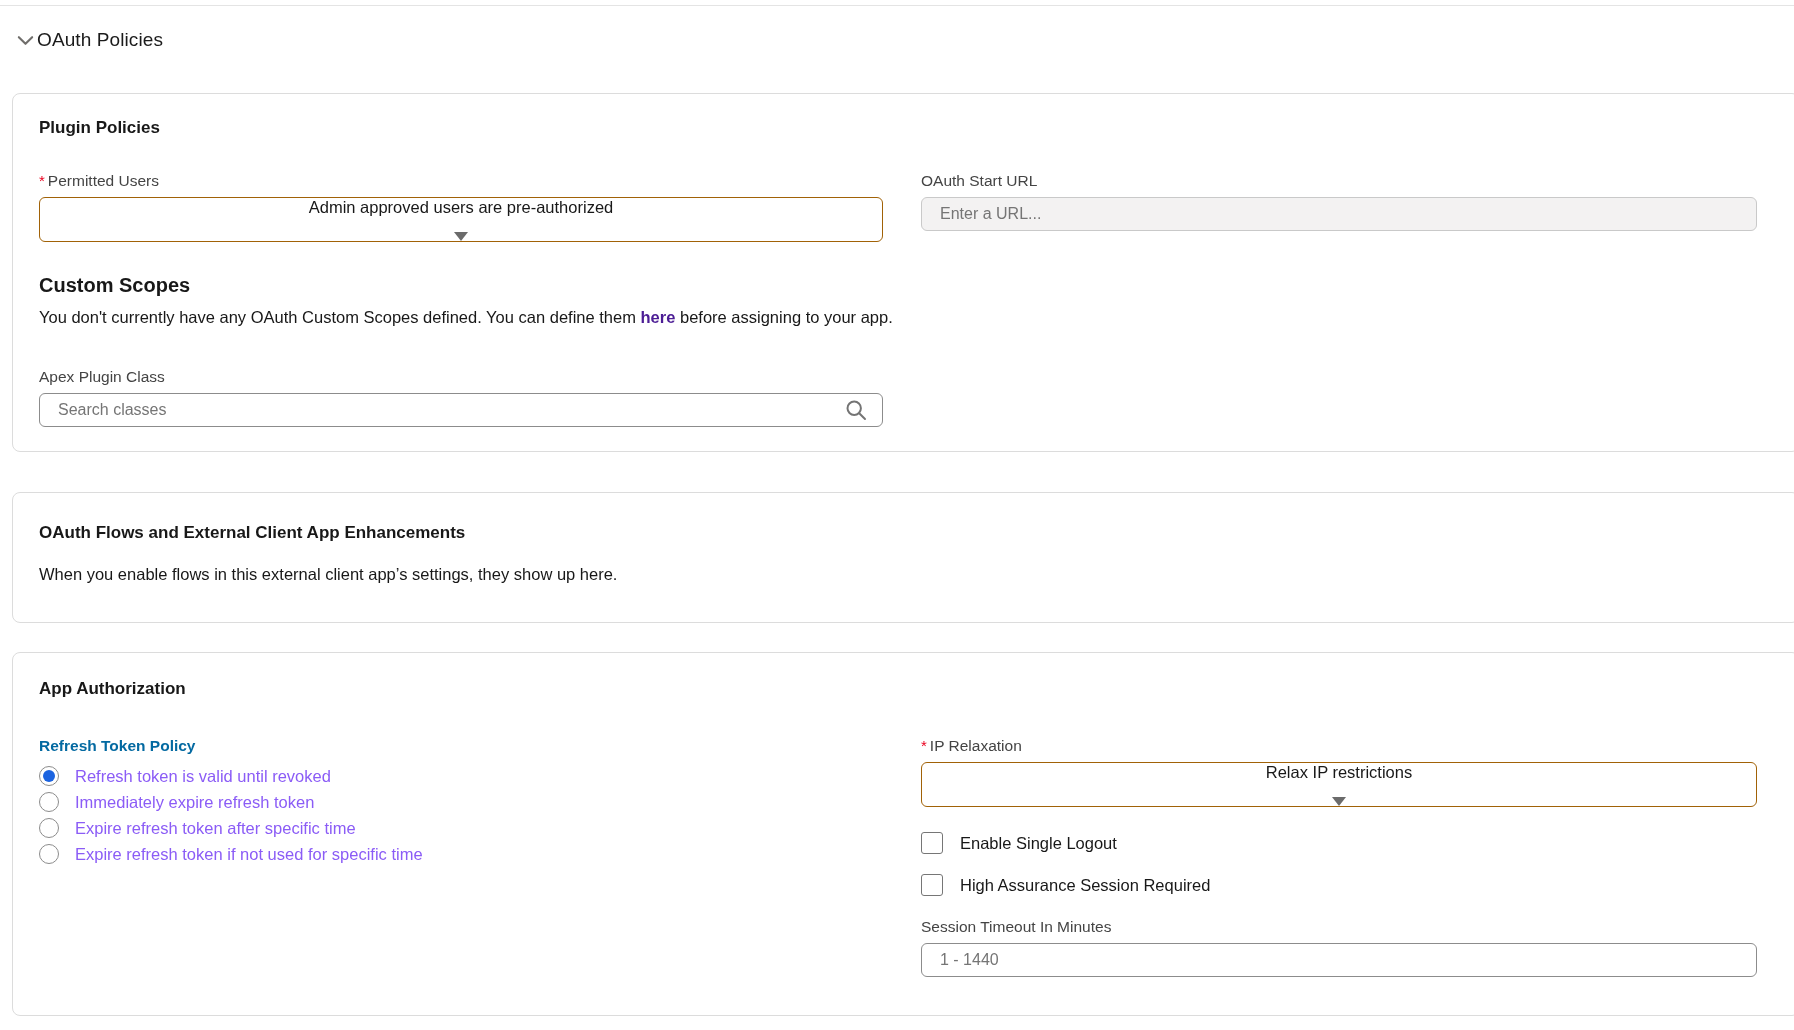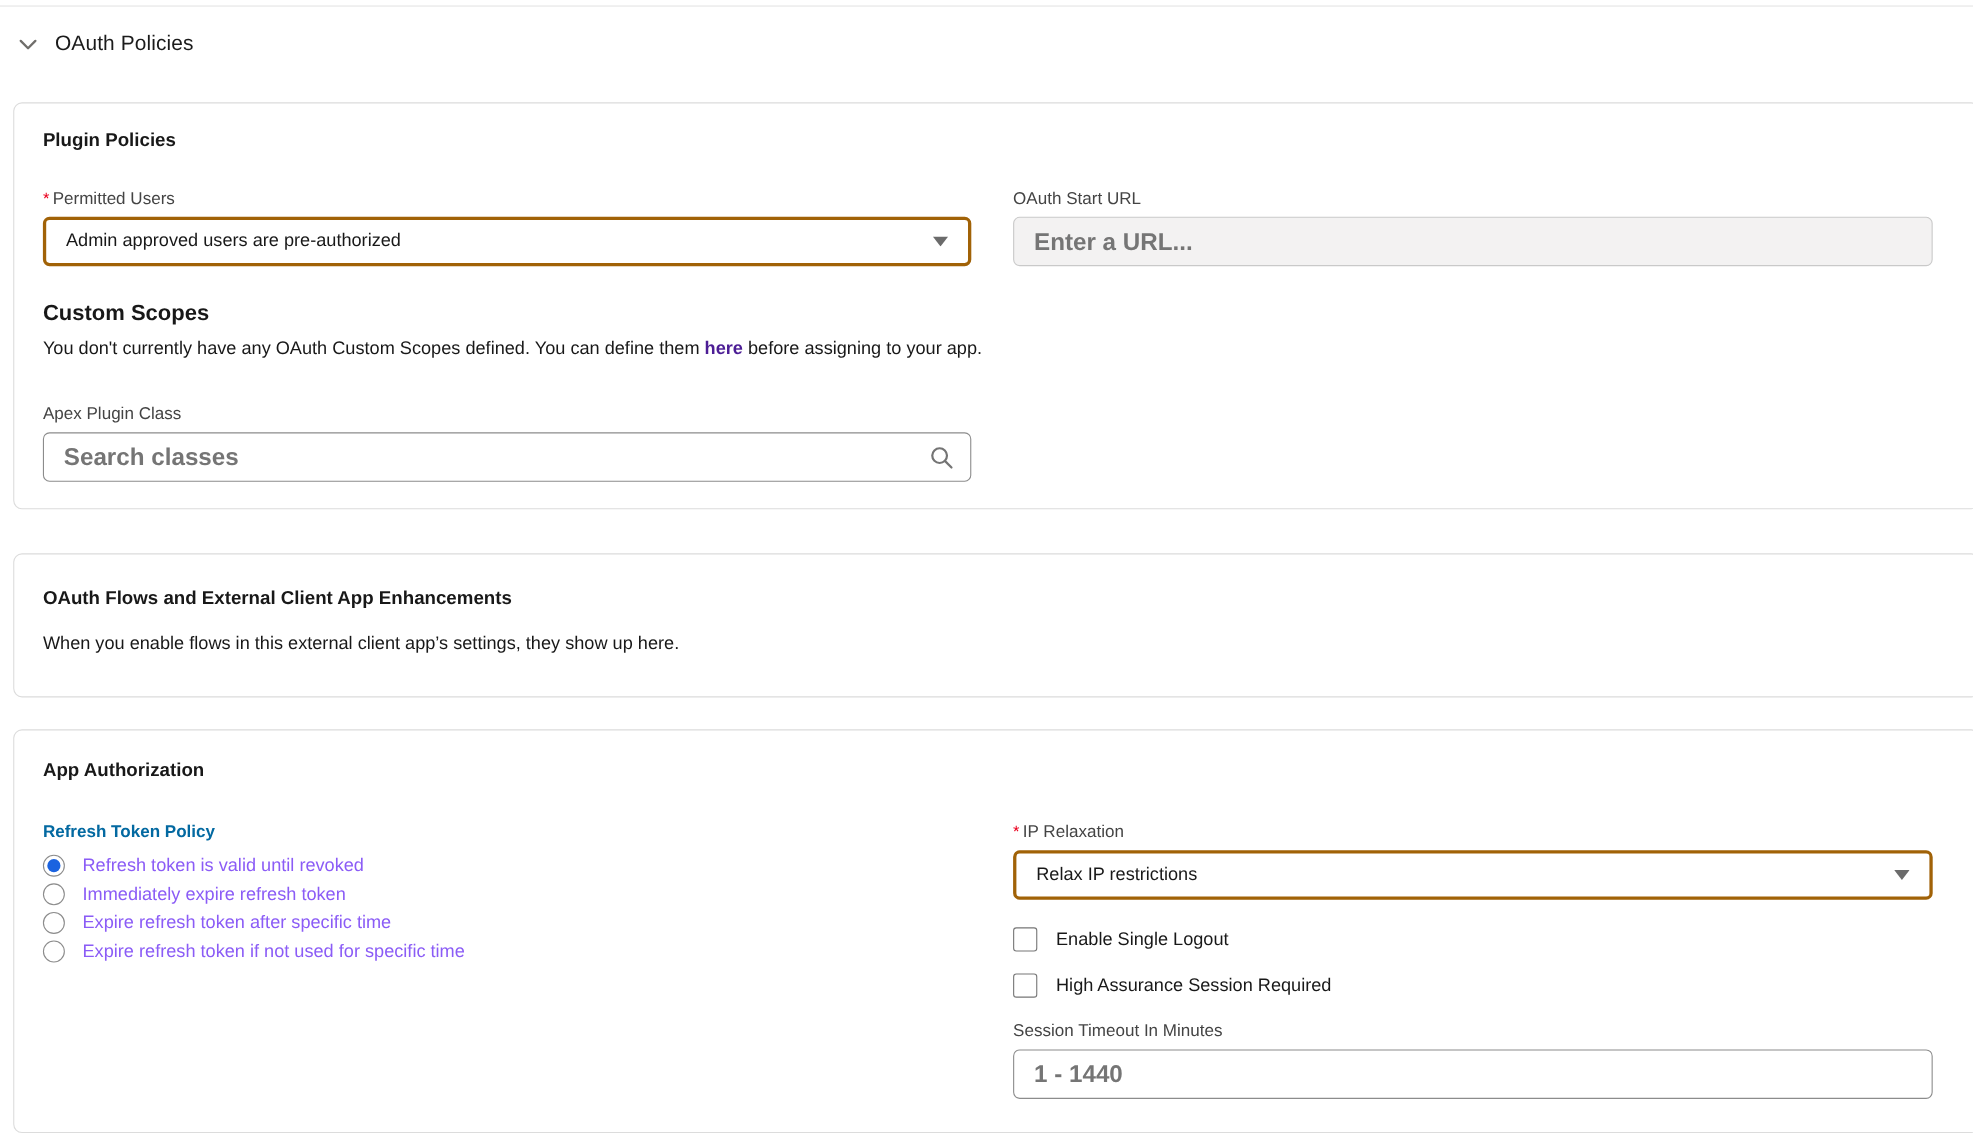--- a/index.html
+++ b/index.html
@@ -9,21 +9,21 @@
     overflow: hidden;
     font-family: "Liberation Sans", sans-serif;
     color: #181818;
   }
   .top-line {
     margin-top: 5px;
     border-top: 1px solid #e4e4e4;
   }
   
   .section-header {
-    display: flex; align-items: center; gap: 15px;
+    display: flex; align-items: center; gap: 2px;
     padding: 23px 0 0 16px;
     cursor: pointer;
   }
   .section-header .chev { width: 19px; height: 19px; flex: 0 0 auto; }
   .section-title { font-size: 19px; color: #1b1b1b; letter-spacing: .1px; }
 
   
   .card {
     margin-left: 12px;
     width: calc(100% - 6px);           
@@ -45,38 +45,38 @@
 
   .field-label {
     font-size: 15.5px; color: #444444;
     display: block; margin-bottom: 7px;
   }
   .req { color: #ea001e; margin-right: 3px; font-size: 15px; }
 
   
   .combobox {
     height: 45px; width: 100%;
-    border: 3px solid #a16207; border-radius: 6px;
+    border: 1px solid #a16207; border-radius: 6px;
     background: #fff;
     display: flex; align-items: center;
     padding: 0 18px;
     cursor: pointer;
+    flex-direction: column;
   }
   .combobox .value { flex: 1; font-size: 16.5px; color: #181818; }
   .combobox .arrow { width: 14px; height: 9px; flex: 0 0 auto; }
 
   .text-input {
-    height: 45px; width: 100%;
+    height: 34px; width: 100%;
     border: 1px solid #8c8c8c; border-radius: 6px;
     background: #fff;
     padding: 0 18px;
-    font-size: 22px; color: #181818;
+    font-size: 16px; color: #181818;
     font-family: "Liberation Sans", sans-serif;
     outline: none;
-    font-weight: bold;
   }
   .text-input::placeholder { color: #757575; opacity: 1; }
   .text-input:disabled, .text-input.disabled {
     background: #f3f2f2; border-color: #c9c9c9;
   }
 
   .search-wrap { position: relative; }
   .search-wrap .text-input { padding-right: 39px; }
   .search-wrap .search-icon {
     position: absolute; right: 16px; top: 50%;

